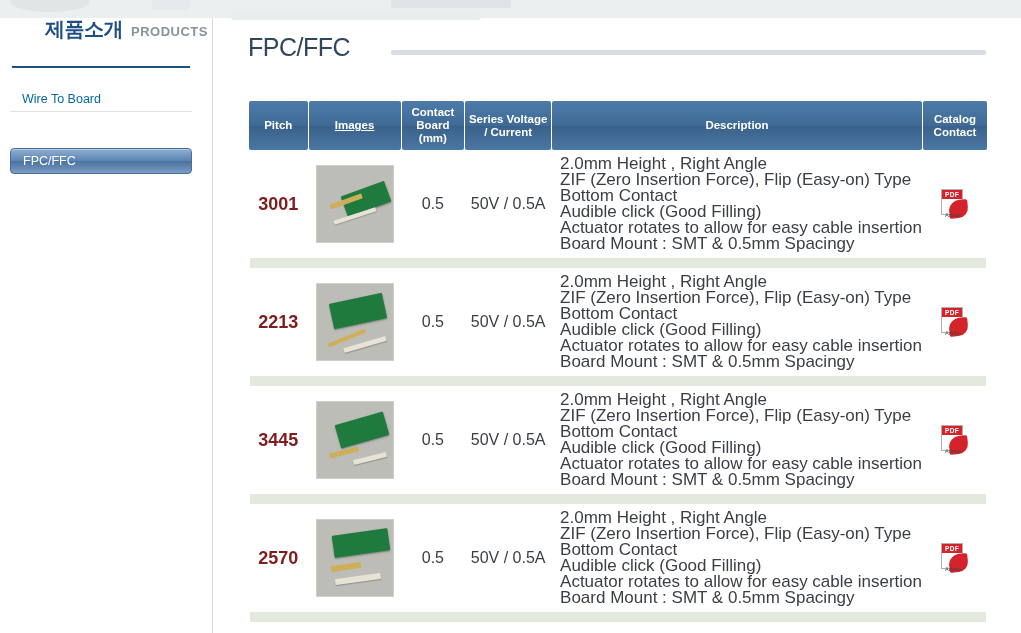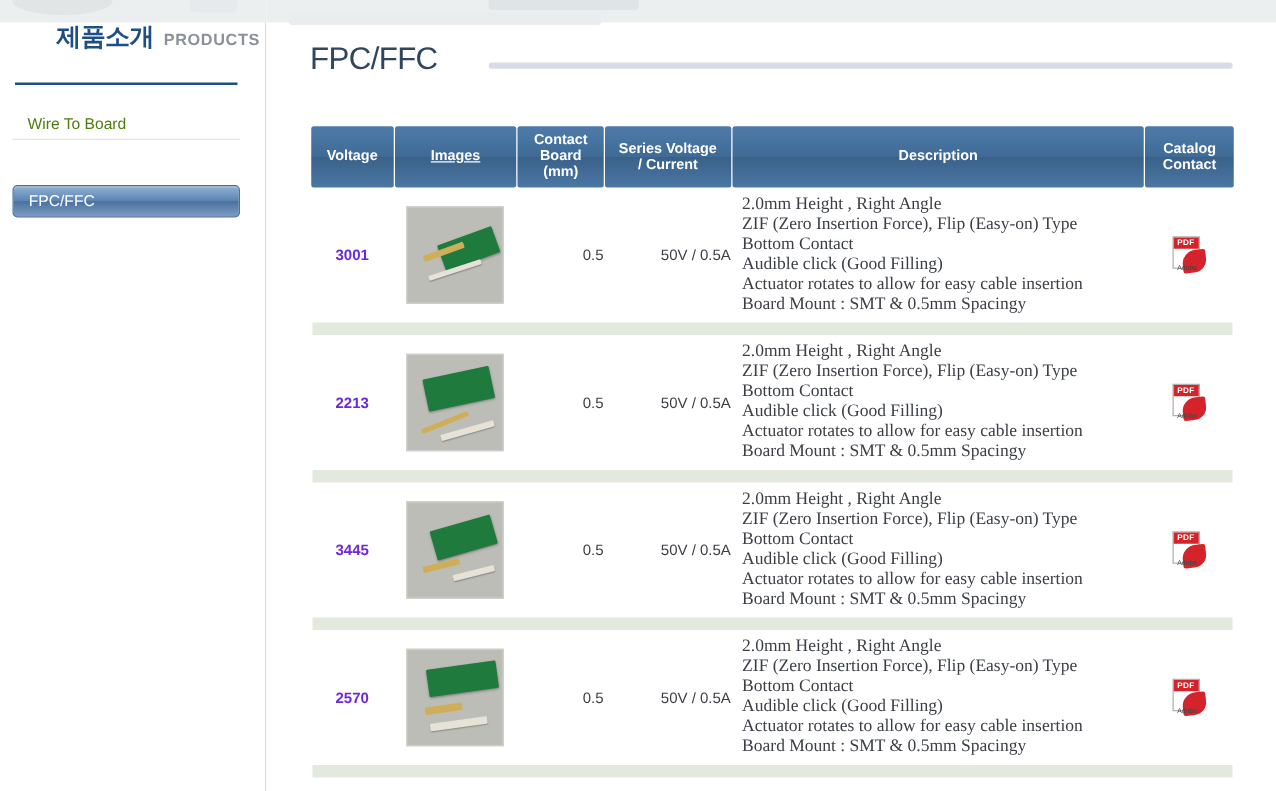--- a/index.html
+++ b/index.html
@@ -69,21 +69,21 @@
     position: absolute;
     left: 12px; top: 66px;
     width: 178px; height: 2px;
     background: #1d4e86;
   }
   .nav-item {
     position: absolute;
     left: 10px;
     width: 182px; height: 26px;
     font-size: 12.5px;
-    color: #4d7c0f;
+    color: #0369a1;
     padding-left: 12px;
     line-height: 26px;
     border-bottom: 1px solid #e2e2e2;
   }
   .nav-item.active {
     color: #ffffff;
     border-bottom: none;
     border-radius: 4px;
     background: linear-gradient(to bottom, #6f94bd 0%, #4a73a4 48%, #3c648f 52%, #577f ardor 100%);
     background: linear-gradient(to bottom, #8fb0d2 0%, #5b83b1 50%, #4a719f 51%, #7c9cc2 100%);
@@ -172,35 +172,34 @@
     height: 10px;
     padding: 0;
   }
   .sep-bar {
     height: 10px;
     background: #e4e9dd;
     margin: 0 1px;
   }
   .series-cell {
     text-align: center;
-    color: #6d28d9;
-    font-size: 12px;
+    color: #7f1d1d;
+    font-size: 18px;
     font-weight: bold;
   }
   .pitch-cell, .voltage-cell {
-    text-align: right;
+    text-align: center;
     color: #3b3f45;
-    font-size: 12px;
+    font-size: 16px;
   }
   .desc-cell {
     padding-left: 8px !important;
     color: #3b3f45;
-    font-size: 14px;
+    font-size: 17px;
     line-height: 16px;
-    font-family: Liberation Serif, serif;
   }
   .desc-cell div { white-space: nowrap; }
   .images-cell { text-align: center; }
   .catalog-cell { text-align: center; }
 
   
   .photo {
     width: 78px; height: 78px;
     margin: 0 auto;
     border: 1px solid #cfcfcf;
@@ -317,21 +316,21 @@
       <div id="main-smudge-a"></div>
       <div id="main-smudge-b"></div>
     </div>
 
     <div id="page-heading">FPC/FFC</div>
     <div id="heading-rule"></div>
 
     <table id="product-table">
       <thead>
         <tr>
-          <th class="col-series">Voltage</th>
+          <th class="col-series">Pitch</th>
           <th class="col-images">Images</th>
           <th class="col-pitch">
             <div>Contact Board</div>
             <div>(mm)</div>
           </th>
           <th class="col-voltage">
             <div>Series Voltage</div>
             <div>/ Current</div>
           </th>
           <th class="col-desc">Description</th>

